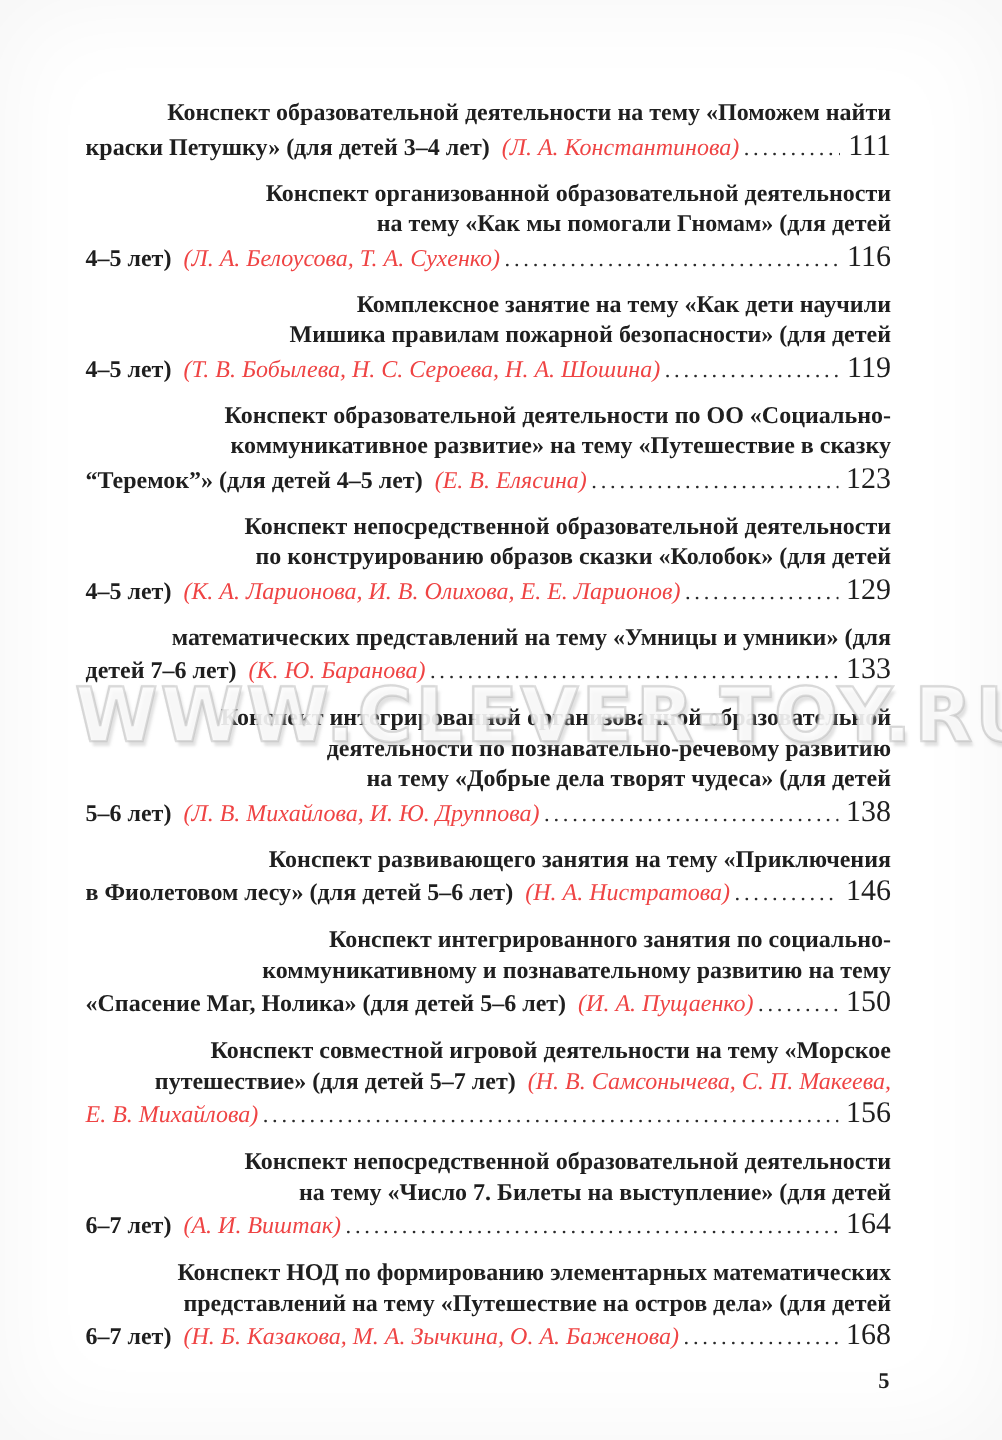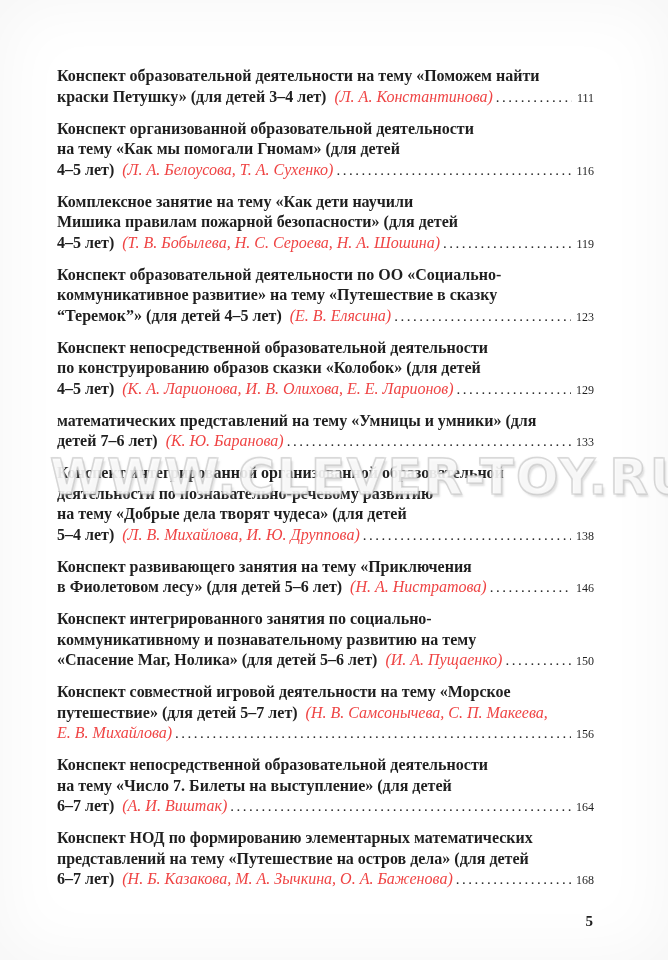--- a/index.html
+++ b/index.html
@@ -17,20 +17,21 @@
     position:absolute;
     left:57px;top:66px;
     width:537px;
   }
   .entry{margin-bottom:10.5px;}
   .line{
     font-size:16px;
     line-height:20.5px;
     font-weight:700;
     white-space:nowrap;
+    text-align:right;
   }
   .line.last{
     display:flex;
     align-items:baseline;
   }
   .title-frag{font-weight:700;}
   .authors{
     font-weight:400;
     font-style:italic;
     margin-left:8px;
@@ -46,21 +47,21 @@
     font-size:15px;
     letter-spacing:2.5px;
     margin:0 5px 0 3px;
     color:#2a2a2a;
   }
   .dots::after{
     content:"................................................................................................................";
   }
   .pgnum{
     font-weight:400;
-    font-size:12px;
+    font-size:20px;
     flex:0 0 auto;
   }
   .watermark{
     position:absolute;
     left:50px;top:448px;
     width:630px;
     font-family:"DejaVu Sans","Liberation Sans",sans-serif;
     font-weight:700;
     font-size:50px;
     letter-spacing:2px;
@@ -140,21 +141,21 @@
           <span class="authors">(К. Ю. Баранова)</span>
           <span class="dots"></span>
           <span class="pgnum">133</span>
         </div>
       </div>
       <div class="entry">
         <div class="line"><span class="title-frag">Конспект интегрированной организованной образовательной</span></div>
         <div class="line"><span class="title-frag">деятельности по познавательно-речевому развитию</span></div>
         <div class="line"><span class="title-frag">на тему «Добрые дела творят чудеса» (для детей</span></div>
         <div class="line last">
-          <span class="title-frag">5–4 лет)</span>
+          <span class="title-frag">5–6 лет)</span>
           <span class="authors">(Л. В. Михайлова, И. Ю. Друппова)</span>
           <span class="dots"></span>
           <span class="pgnum">138</span>
         </div>
       </div>
       <div class="entry">
         <div class="line"><span class="title-frag">Конспект развивающего занятия на тему «Приключения</span></div>
         <div class="line last">
           <span class="title-frag">в Фиолетовом лесу» (для детей 5–6 лет)</span>
           <span class="authors">(Н. А. Нистратова)</span>

